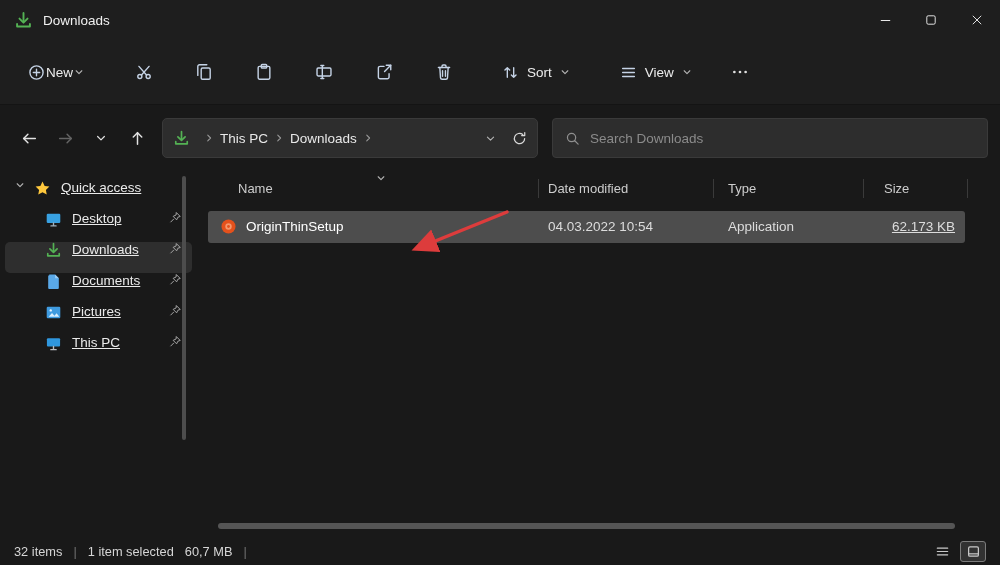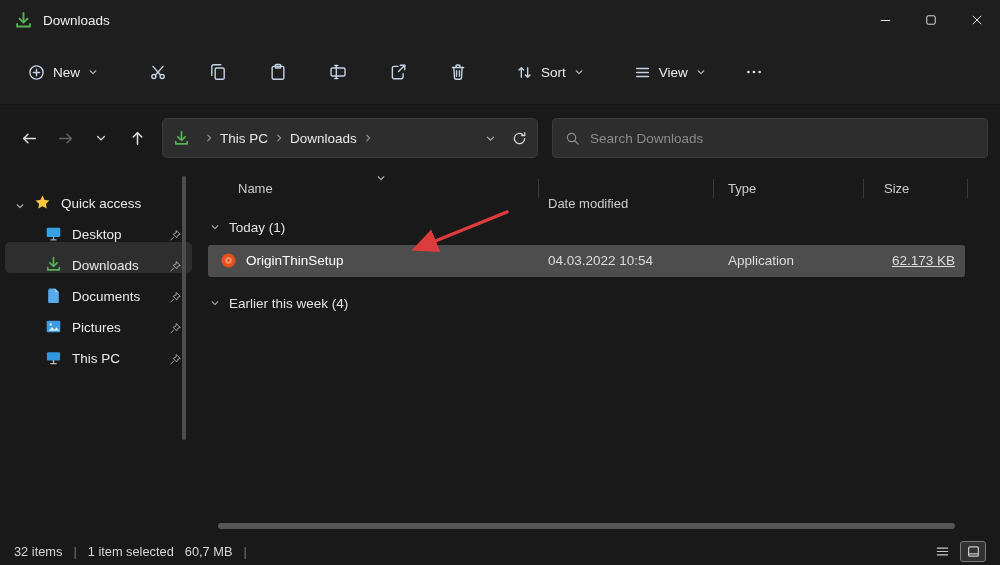--- a/index.html
+++ b/index.html
@@ -11,54 +11,54 @@
 
   
   .titlebar { position:absolute; top:0; left:0; right:0; height:40px; background:#1e1e1e; display:flex; align-items:center; padding-left:14px; }
   .title-icon { display:flex; margin-right:10px; }
   .title-text { font-size:13.5px; color:#f0f0f0; }
   .win-controls { margin-left:auto; display:flex; height:100%; }
   .wc { width:46px; height:100%; display:flex; align-items:center; justify-content:center; color:#e8e8e8; }
 
   
   .toolbar { position:absolute; top:40px; left:0; right:0; height:65px; background:#1e1e1e; display:flex; align-items:center; padding:0 16px; border-bottom:1px solid #141414; }
-  .tb-new { display:flex; align-items:center; gap:8px; padding:9px 12px; border-radius:5px; color:#ececec; }
+  .tb-new { display:flex; align-items:center; gap:1px; padding:9px 12px; border-radius:5px; color:#ececec; }
   .tb-tool { width:44px; height:40px; display:flex; align-items:center; justify-content:center; color:#c5d3e6; border-radius:5px; }
   .tb-drop { display:flex; align-items:center; gap:8px; padding:9px 10px; border-radius:5px; color:#ececec; }
   .chev { display:flex; color:#b5b5b5; }
   .ic-accent { color:#c5d3e6; display:flex; }
 
   
   .navbar { position:absolute; top:106px; left:0; right:0; height:64px; display:flex; align-items:center; padding:0 12px; }
   .nav-btn { width:34px; height:34px; display:flex; align-items:center; justify-content:center; color:#e2e2e2; margin-right:2px; border-radius:4px; }
   .nav-btn.dim { color:#646464; }
   .address-bar { width:376px; height:40px; background:#2d2d2d; border:1px solid #3a3a3a; border-radius:5px; display:flex; align-items:center; padding:0 10px; margin-left:6px; }
   .crumb { padding:0 2px; color:#e8e8e8; }
   .crumb-sep { color:#9a9a9a; display:flex; padding:0 4px; }
   .ab-right { margin-left:auto; display:flex; align-items:center; gap:16px; color:#d9d9d9; }
   .search-bar { flex:1; height:40px; background:#2d2d2d; border:1px solid #3a3a3a; border-radius:4px; display:flex; align-items:center; padding:0 12px; margin-left:14px; color:#8f8f8f; }
   .search-bar input { flex:1; background:transparent; border:none; outline:none; color:#ddd; font:inherit; margin-left:10px; }
   .search-bar input::placeholder { color:#8b8b8b; }
 
   
   .sidebar { position:absolute; top:170px; left:0; width:197px; bottom:27px; padding-top:10px; }
-  .side-item { display:flex; align-items:flex-end; height:31px; margin:0 5px; border-radius:5px; color:#eaeaea; }
+  .side-item { display:flex; align-items:flex-start; height:31px; margin:0 5px; border-radius:5px; color:#eaeaea;text-decoration:underline; }
   .side-item.root { padding-left:10px; }
   .side-item.child { padding-left:40px; }
   .side-item.sel { background:#2e2e2e; }
   .side-item .schev { display:flex; color:#b5b5b5; margin-right:9px; }
   .sicon { display:flex; margin-right:10px; }
   .pin { margin-left:auto; margin-right:10px; display:flex; color:#a8a8a8; }
   .side-scrollbar { position:absolute; right:11px; top:6px; width:4px; height:264px; background:#4d4d4d; border-radius:2px; }
 
   
   .main { position:absolute; left:200px; top:170px; right:0; bottom:27px; }
   .col-headers { position:relative; height:36px; }
   .colh { position:absolute; top:11px; font-size:13px; color:#cdcdcd; }
-  .c-name { left:38px; } .c-date { left:348px;margin-top:15px; } .c-type { left:528px; } .c-size { left:684px; }
+  .c-name { left:38px; } .c-date { left:348px; } .c-type { left:528px; } .c-size { left:684px; }
   .sort-chev { position:absolute; left:176px; top:1px; color:#b5b5b5; }
   .hdr-div { position:absolute; top:9px; width:1px; height:19px; background:#3a3a3a; }
   .d1{left:338px}.d2{left:513px}.d3{left:663px}.d4{left:767px}
   .group-row { display:flex; align-items:center; gap:9px; height:26px; padding-left:10px; margin-top:8px; color:#e2e2e2; }
   .group-row.second { margin-top:13px; }
   .gchev { display:flex; color:#a5a5a5; }
   .file-row { position:relative; height:32px; margin:5px 35px 0 8px; background:#4d4d4d; border-radius:3px; }
   .ficon { position:absolute; left:12px; top:7px; display:flex; }
   .f-name { position:absolute; left:38px; top:8px; color:#fff; }
   .f-date { position:absolute; left:340px; top:8px; color:#dcdcdc; }
@@ -389,51 +389,35 @@
       </span>
       <span class="hdr-div d1"></span>
       <span class="colh c-date">Date modified</span>
       <span class="hdr-div d2"></span>
       <span class="colh c-type">Type</span>
       <span class="hdr-div d3"></span>
       <span class="colh c-size">Size</span>
       <span class="hdr-div d4"></span>
     </div>
 
-    <div class="group-row">
-      <span class="gchev">
-        <svg width="10" height="10" viewBox="0 0 16 16" fill="none" stroke="currentColor" stroke-width="1.7" stroke-linecap="round" stroke-linejoin="round">
-            <polyline points="3.5,6 8,10.5 12.5,6"></polyline>
-          </svg>
-      </span>
-      <span>Today (1)</span>
-    </div>
 
     <div class="file-row">
       <span class="ficon">
         <svg width="17" height="17" viewBox="0 0 16 16">
             <circle cx="8" cy="8" r="6.6" fill="#e4511c"></circle>
             <circle cx="8" cy="8" r="3" fill="#f4976c"></circle>
             <circle cx="8" cy="8" r="1.3" fill="#e4511c"></circle>
           </svg>
       </span>
       <span class="f-name">OriginThinSetup</span>
       <span class="f-date">04.03.2022 10:54</span>
       <span class="f-type">Application</span>
       <span class="f-size">62.173 KB</span>
     </div>
 
-    <div class="group-row second">
-      <span class="gchev">
-        <svg width="10" height="10" viewBox="0 0 16 16" fill="none" stroke="currentColor" stroke-width="1.7" stroke-linecap="round" stroke-linejoin="round">
-            <polyline points="3.5,6 8,10.5 12.5,6"></polyline>
-          </svg>
-      </span>
-      <span>Earlier this week (4)</span>
-    </div>
 
     <div class="h-scrollbar"></div>
   </div>
 
   <div class="statusbar">
     <span>32 items</span>
     <span class="sep">|</span>
     <span>1 item selected</span>
     <span>60,7 MB</span>
     <span class="sep">|</span>

